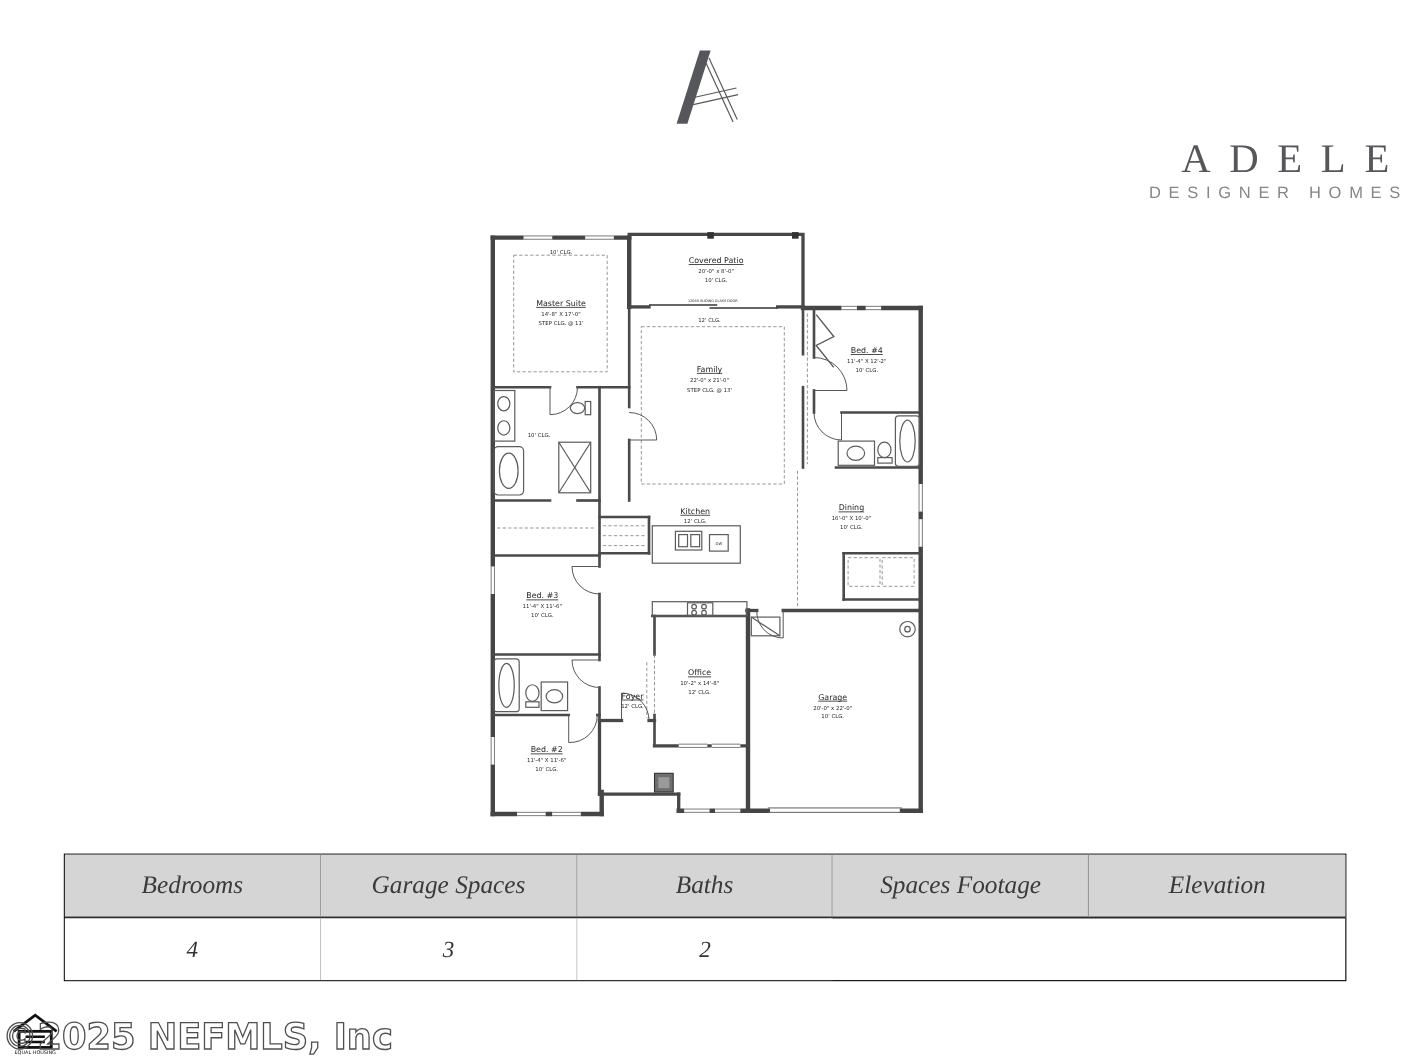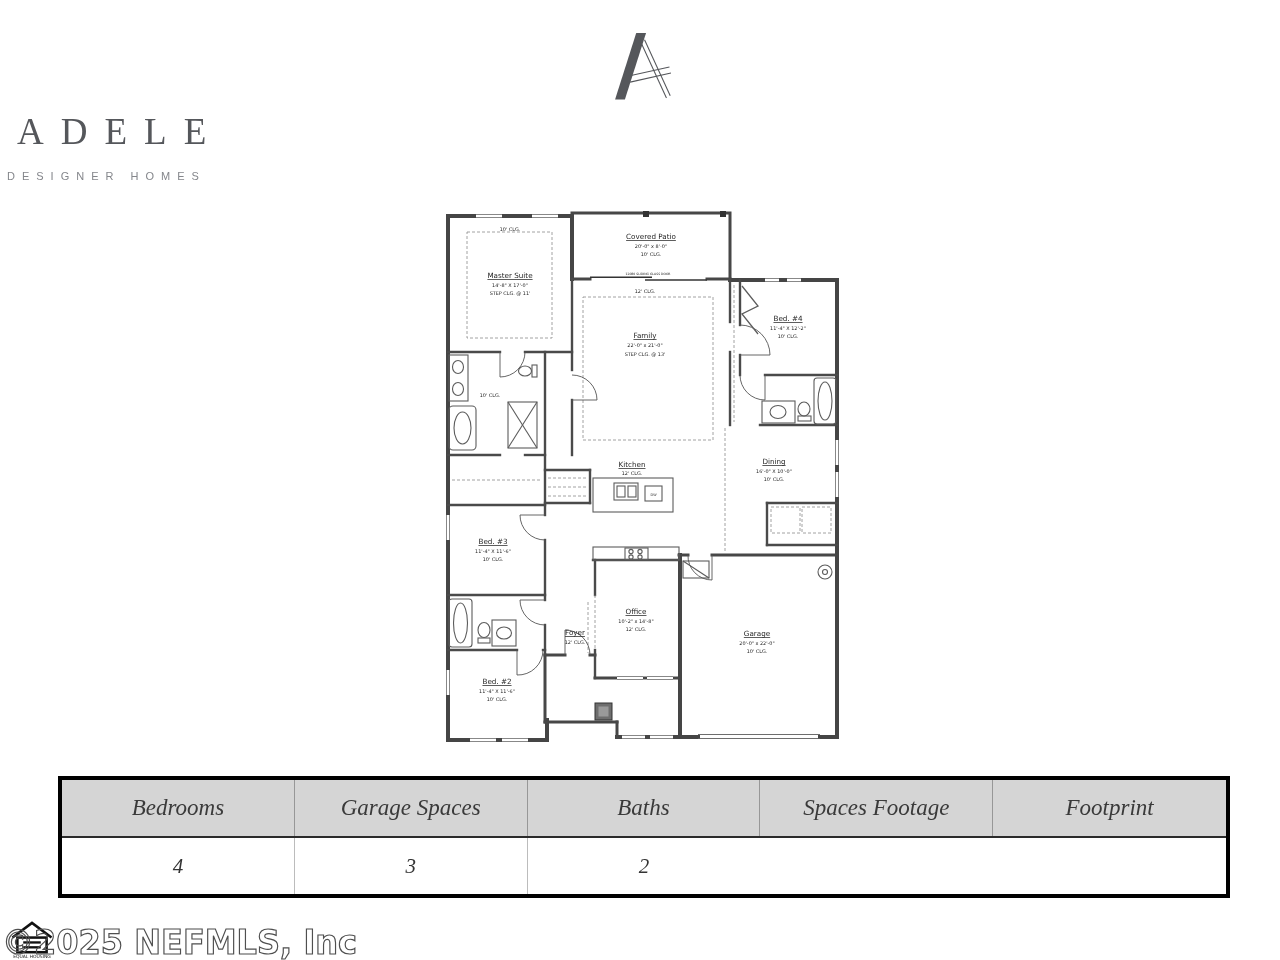--- a/index.html
+++ b/index.html
@@ -1,44 +1,44 @@
 <!DOCTYPE html>
 <html><head>
 <meta charset="utf-8">
 <style>
   html,body{margin:0;padding:0;}
   body{width:1280px;height:960px;background:#ffffff;position:relative;overflow:hidden;
        font-family:"Liberation Sans",sans-serif;}
 
   
-  .brand{position:absolute;top:27px;left:0;width:100%;text-align:left;color:#54565a;}
+  .brand{position:absolute;top:40px;left:0;width:100%;text-align:right;color:#54565a;}
   .brand-mark{display:block;margin:0 auto 6px auto;}
   .brand-name{font-family:"Liberation Serif",serif;font-size:37px;font-weight:400;
               letter-spacing:17px;text-indent:17px;color:#55575b;line-height:1;}
-  .brand-tag{font-size:11px;letter-spacing:7px;text-indent:7px;color:#84868b;margin-top:20px;}
+  .brand-tag{font-size:15px;letter-spacing:7px;text-indent:7px;color:#84868b;margin-top:4px;}
 
   
   .plan{position:absolute;left:440px;top:210px;width:400px;height:537px;}
   .plan text{font-family:"DejaVu Sans",sans-serif;fill:#1f1f1f;text-anchor:middle;}
   .rn{font-size:7.2px;text-decoration:underline;}
   .rd{font-size:4.9px;fill:#333;}
   .ann{font-size:4.9px;fill:#333;}
   .tiny{font-size:3.1px;fill:#555;}
   .dwt{font-size:3.4px;fill:#444;}
   .wx{stroke:#454545;stroke-width:4;fill:none;stroke-linecap:square;}
   .w3{stroke:#474747;stroke-width:3;fill:none;stroke-linecap:square;}
   .wi{stroke:#4a4a4a;stroke-width:2.4;fill:none;stroke-linecap:square;}
   .fx{stroke:#5c5c5c;stroke-width:1.1;fill:none;}
   .dash{stroke:#8a8a8a;stroke-width:0.8;fill:none;stroke-dasharray:3 2;}
   .arc{stroke:#555;stroke-width:0.9;fill:none;}
   .winline{stroke:#6a6a6a;stroke-width:0.8;}
   .slider{stroke:#333;stroke-width:1.4;}
 
   
-  .specs{position:absolute;left:58px;top:776px;width:1164px;border:4px solid #000000;
+  .specs{position:absolute;left:58px;top:776px;width:1164px;border:1px solid #000000;
          background:#fff;}
   .specs-row{display:grid;grid-template-columns:repeat(5,1fr);}
   .specs-head .cell{background:#d5d5d5;height:56px;border-right:1px solid #979797;
                     display:flex;align-items:center;justify-content:center;
                     font-family:"Liberation Serif",serif;font-style:italic;
                     font-size:23px;color:#3a3a3a;}
   .specs-head{border-bottom:2px solid #2b2b2b;}
   .specs-body .cell{background:#fff;height:56px;border-right:1px solid #bcbcbc;
                     display:flex;align-items:center;justify-content:center;
                     font-family:"Liberation Serif",serif;font-style:italic;
@@ -351,21 +351,21 @@
   <text class="tiny" x="208" y="64.5">12080 SLIDING GLASS DOOR</text>
   <text class="dwt" x="213.5" y="285.5">DW</text>
 </svg>
 
 <div class="specs">
   <div class="specs-row specs-head">
     <div class="cell">Bedrooms</div>
     <div class="cell">Garage Spaces</div>
     <div class="cell">Baths</div>
     <div class="cell">Spaces Footage</div>
-    <div class="cell">Footprint</div>
+    <div class="cell">Elevation</div>
   </div>
   <div class="specs-row specs-body">
     <div class="cell">4</div>
     <div class="cell">3</div>
     <div class="cell">2</div>
   </div>
 </div>
 
 <div class="disclaimer">
   <div>Elevation renderings and floor plan brochures may display upgraded features and can vary in precise detail from plan specifications. Adele Designer Homes reserves the right to change or modify plans,</div>

